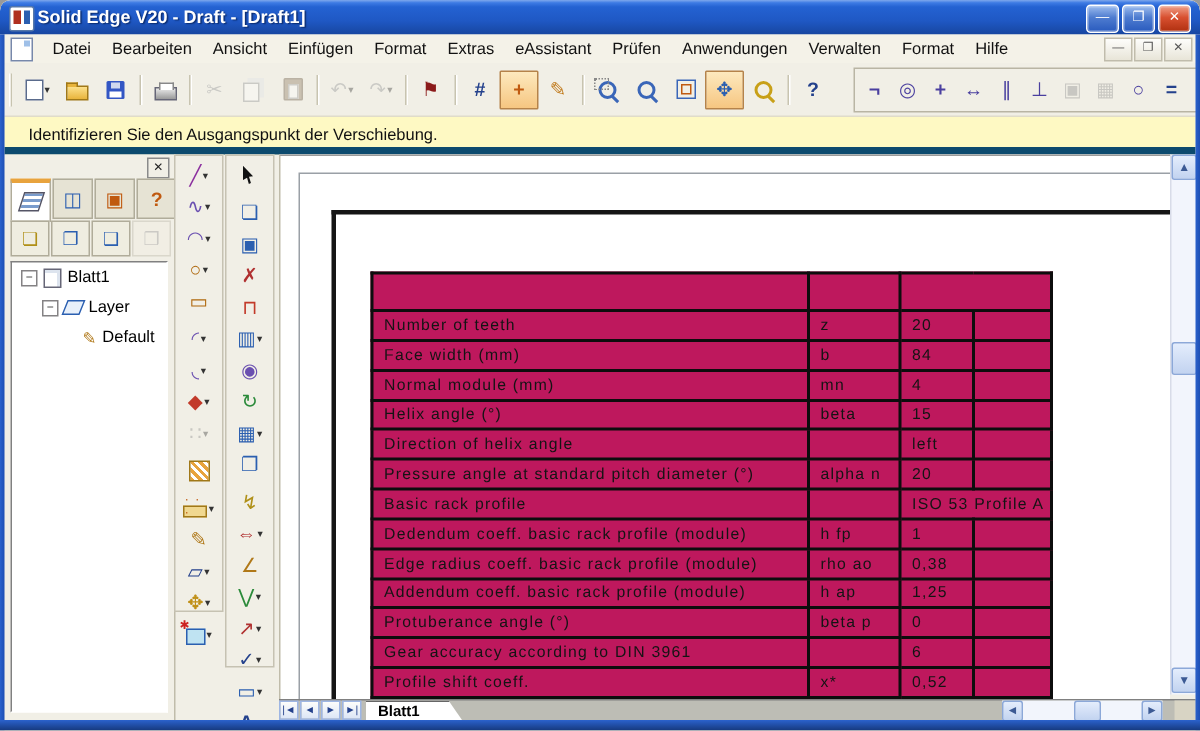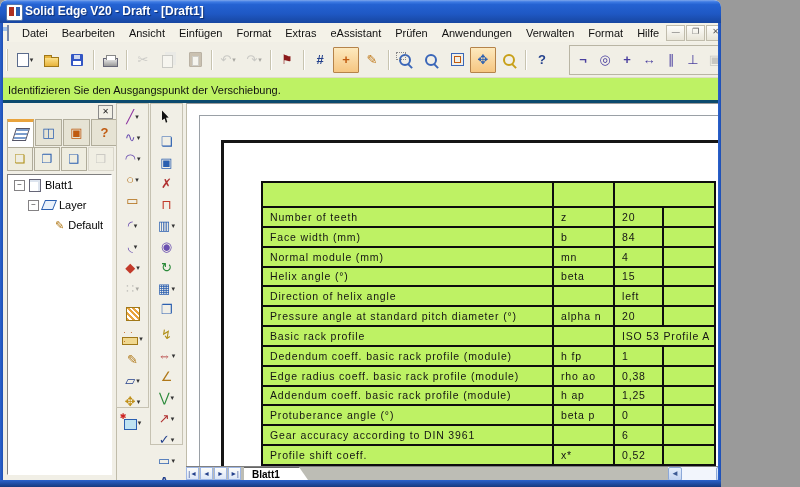--- a/index.html
+++ b/index.html
@@ -1,16 +1,16 @@
 <!DOCTYPE html>
 <html><head>
 <meta charset="utf-8">
 <style>
   html,body{margin:0;padding:0;background:#9a9a9a;}
-  #win{position:relative;width:721px;height:487px;overflow:hidden;
+  #win{position:relative;width:800px;height:487px;overflow:hidden;
        font-family:"Liberation Sans","DejaVu Sans",sans-serif;
        background:#F1EFE6;border-radius:7px 7px 0 0;}
   
   #titlebar{position:absolute;left:0;top:0;width:800px;height:23px;
     background:linear-gradient(180deg,#7FA8EC 0%,#3E7BE4 8%,#2462D2 20%,#1F58C4 60%,#1746A0 100%);
     border-radius:7px 7px 0 0;}
   #title-text{position:absolute;left:25px;top:4px;color:#fff;font-weight:bold;font-size:12px;
     text-shadow:1px 1px 1px #0A2A6B;white-space:nowrap;}
   #app-icon{position:absolute;left:6px;top:4px;width:15px;height:15px;background:#fff;
     border:1px solid #5577aa;border-radius:2px;}
@@ -72,22 +72,22 @@
   .ci-cursor{width:10px;height:13px;background:#111;clip-path:polygon(0 0,72% 58%,45% 60%,58% 92%,44% 98%,32% 66%,0 80%);}
   .ci-hatch{width:12px;height:12px;background:repeating-linear-gradient(45deg,#E8A33D 0 2px,#fff 2px 4px);border:1px solid #A07818;}
   .ci-ruler{width:14px;height:6px;background:#F0D890;border:1px solid #A07818;margin-top:5px;}
   .ci-ruler::before{content:"· · ·";position:absolute;top:-10px;left:0;font-size:8px;color:#C05A10;letter-spacing:1px;}
   .ci-layer{width:10px;height:8px;background:#E8F0FA;border:1px solid #2b5fb0;transform:skewX(-22deg);}
   .ci-sheet{width:10px;height:11px;background:#fff;border:1px solid #667;box-shadow:inset -2px 2px 0 #dde4ee;}
   .ci-layers-tab{width:12px;height:11px;background:repeating-linear-gradient(180deg,#7a9ccc 0 2px,#fff 2px 4px);border:1px solid #556;transform:skewX(-18deg);}
   .ci-newview{width:11px;height:9px;background:#BFE3F2;border:1px solid #2b5fb0;margin-top:3px;}
   .ci-newview::before{content:"✱";position:absolute;top:-8px;left:-5px;color:#c22;font-size:8px;}
   
-  #promptbar{position:absolute;left:3px;right:3px;top:78px;height:25px;background:#bef264;
-    border-bottom:3px solid #0c4a6e;font-size:11px;color:#111;line-height:25px;padding-left:5px;box-sizing:border-box;}
+  #promptbar{position:absolute;left:3px;right:3px;top:78px;height:25px;background:#fef9c3;
+    border-bottom:5px solid #0c4a6e;font-size:11px;color:#111;line-height:25px;padding-left:16px;box-sizing:border-box;}
   
   #edgebar{position:absolute;left:3px;top:103px;width:113px;bottom:7px;background:#F1EFE6;border-right:1px solid #C0BCAA;}
   #eb-close{position:absolute;right:3px;top:2px;width:13px;height:12px;border:1px solid #8a8a8a;
     background:#F1EFE6;font-size:8px;line-height:11px;text-align:center;color:#222;}
   #eb-tabs{position:absolute;left:4px;top:16px;display:flex;gap:1px;}
   .eb-tab{width:25px;height:25px;display:flex;align-items:center;justify-content:center;
     border:1px solid #B0AC9A;background:#E6E3D4;font-size:13px;}
   .eb-tab.active{background:#fff;border-top:3px solid #E8A33D;}
   #eb-actions{position:absolute;left:4px;top:44px;display:flex;gap:1px;}
   .eb-act{width:24px;height:22px;display:flex;align-items:center;justify-content:center;
@@ -106,22 +106,22 @@
   #vtb-annot{left:150px;top:103px;height:342px;}
   .vtb .tbtn{width:29px;height:19px;}
   .vsep{width:25px;height:1px;background:#C8C4B0;box-shadow:0 1px 0 #fff;margin:2px 0;}
   
   #canvas{position:absolute;left:186px;top:103px;width:594px;height:363px;background:#fff;
     border-top:1px solid #9a9a9a;border-left:1px solid #C0BCAA;overflow:hidden;box-sizing:border-box;}
   #sheet-edge{position:absolute;left:12px;top:11px;width:900px;height:900px;border:1px solid #9aa0a6;}
   #sheet-frame{position:absolute;left:34px;top:36px;width:900px;height:900px;border-top:3px solid #151515;border-left:3px solid #151515;}
   #doc-title{position:absolute;left:60px;top:46px;font-style:italic;font-weight:bold;font-size:17px;
     color:#0d0d0d;letter-spacing:.3px;white-space:nowrap;}
-  #gear-table{position:absolute;left:74px;top:77px;width:453px;height:285px;border-collapse:collapse;
-    table-layout:fixed;background:#bef264;}
+  #gear-table{position:absolute;left:60px;top:77px;width:453px;height:285px;border-collapse:collapse;
+    table-layout:fixed;background:#be185d;}
   #gear-table td{border:2px solid #0d0d0d;font-size:10.5px;letter-spacing:.08em;color:#141414;
     padding:0 2px 0 7px;white-space:nowrap;overflow:hidden;height:17px;}
   #gear-table tr.hrow td{height:22px;}
   
   .sb-btn{position:absolute;background:linear-gradient(#E4EDFC,#C2D3F0);border:1px solid #8CA8D8;border-radius:2px;
     color:#3C5A94;text-align:center;box-sizing:border-box;}
   #vscroll{position:absolute;left:780px;top:103px;width:17px;height:360px;background:#F2F5FC;border-left:1px solid #D8DCE8;}
   #vs-up{left:0;top:0;width:17px;height:17px;font-size:8px;line-height:15px;}
   #vs-thumb{left:0;top:125px;width:17px;height:22px;}
   #vs-down{left:0;top:342px;width:17px;height:17px;font-size:8px;line-height:15px;}

